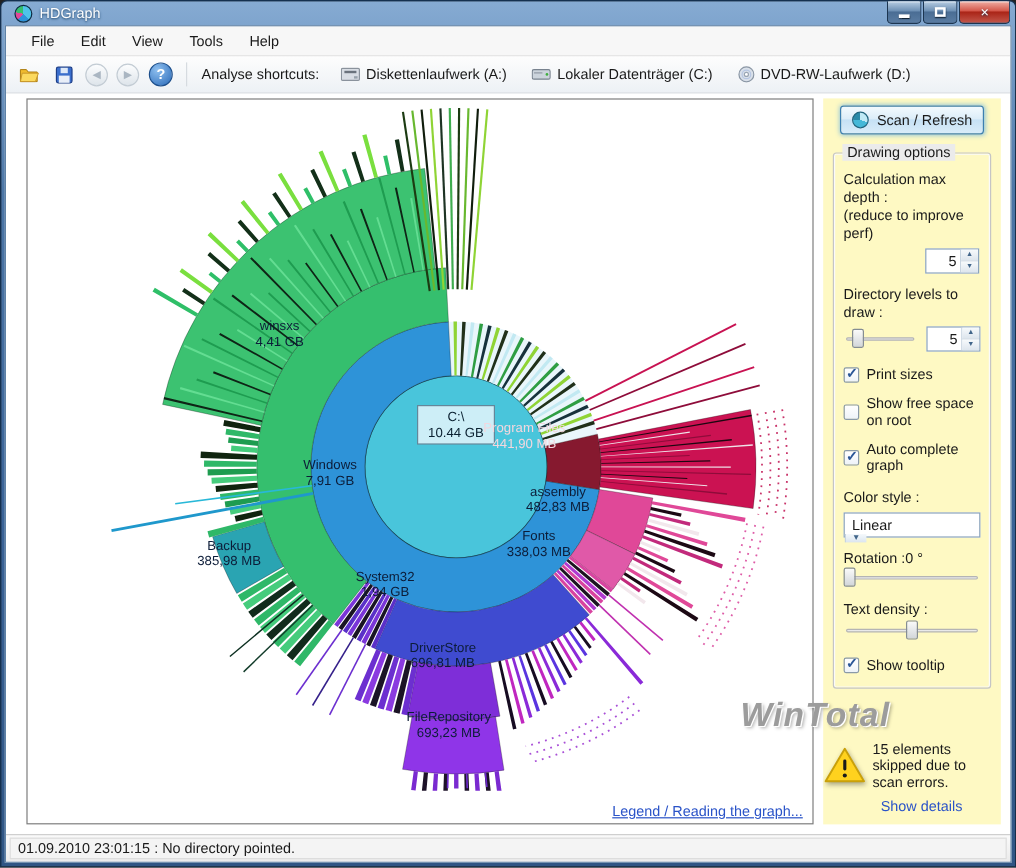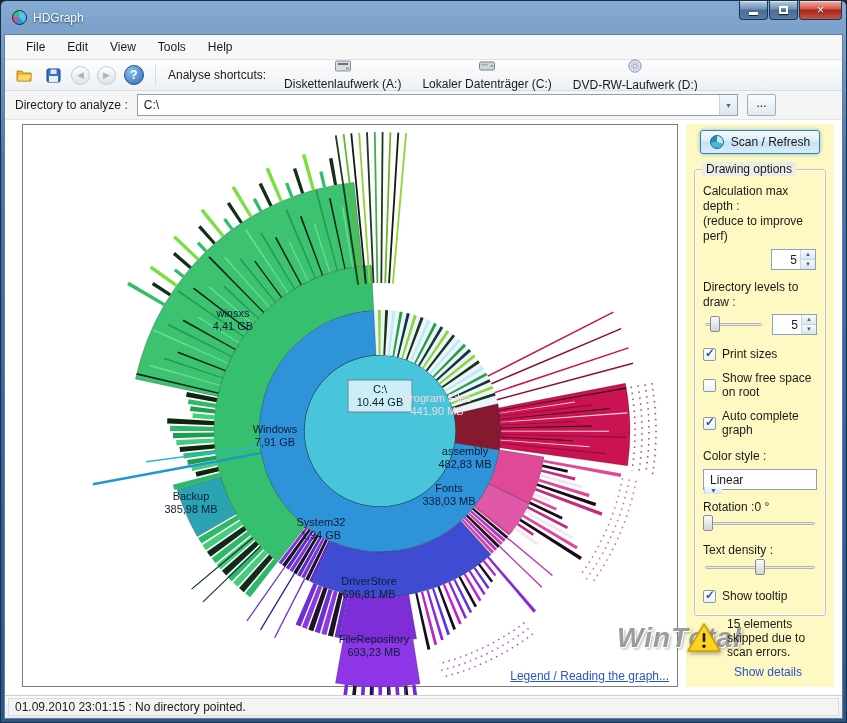--- a/index.html
+++ b/index.html
@@ -12,21 +12,21 @@
   }
   
   .frame {
     width:847px; height:723px;
     display:flex; flex-direction:column;
     background:linear-gradient(180deg,#86abd3 0%,#4c76a6 22%,#3a6397 60%,#2f5584 100%);
     border:1px solid #14304f;
     border-radius:6px 6px 0 0;
     padding:0 3px 3px 3px;
   }
-  .titlebar { height:33px; display:flex; align-items:center; padding:0 1px 0 8px; color:#fff; text-shadow:0 1px 2px #123a5e; }
+  .titlebar { height:20px; display:flex; align-items:center; padding:0 1px 0 8px; color:#fff; text-shadow:0 1px 2px #123a5e; }
   .title-icon {
     width:15px; height:15px; border-radius:50%;
     background:conic-gradient(#4fc3e8 0 38%, #2e93d8 0 62%, #e04898 0 78%, #35bf6e 0 100%);
     border:1px solid #0c2a40;
   }
   .title-text { margin-left:6px; font-size:12px; }
   .winbtns { margin-left:auto; display:flex; align-self:flex-start; }
   .winbtn {
     width:29px; height:19px; margin-left:1px;
     border:1px solid #1c3550; border-top:none; border-radius:0 0 4px 4px;
@@ -41,21 +41,21 @@
   
   .menubar { height:25px; background:#f7f7f7; border-bottom:1px solid #e2e2e2; display:flex; align-items:center; padding-left:10px; }
   .menu-item { padding:4px 11px; }
   
   .toolbar { height:31px; background:linear-gradient(#fdfdfd,#edf1f5); border-bottom:1px solid #d7dde3; display:flex; align-items:center; padding:0 6px; gap:3px; }
   .tool-btn { height:24px; min-width:26px; display:flex; align-items:center; justify-content:center; border-radius:3px; }
   .round-btn { width:19px; height:19px; margin:0 2px; border-radius:50%; border:1px solid #c3ccd4; background:linear-gradient(#fcfdfe,#dde4ea); color:#aab6c2; font-size:9px; display:flex; align-items:center; justify-content:center; }
   .help-btn { width:20px; height:20px; margin:0 3px; border-radius:50%; background:radial-gradient(circle at 35% 30%,#8fc0f0,#2a6ab8); color:#fff; font-weight:bold; font-size:12px; display:flex; align-items:center; justify-content:center; border:1px solid #1d4f8c; }
   .tool-sep { width:1px; height:20px; background:#d6dbe0; margin:0 5px; }
   .shortcut-label { margin:0 6px 0 4px; }
-  .drive-btn { display:flex; align-items:center; gap:5px; padding:3px 8px; border-radius:3px; border:1px solid transparent;flex-direction:column; }
+  .drive-btn { display:flex; align-items:center; gap:5px; padding:3px 8px; border-radius:3px; border:1px solid transparent; }
   
   .dirbar { height:29px; background:#f5f5f5; border-bottom:1px solid #e4e4e4; display:flex; align-items:center; padding:0 66px 0 10px; gap:9px; }
   .combo { flex:1; height:22px; background:#fff; border:1px solid #8aa3bc; display:flex; align-items:stretch; }
   .combo-value { flex:1; padding:3px 6px 0 6px; }
   .combo-arrow { width:18px; border-left:1px solid #c8d4e0; background:linear-gradient(#f5f9fc,#dbe5ef); display:flex; align-items:center; justify-content:center; font-size:7px; color:#41658a; }
   .browse-btn { width:29px; height:22px; border:1px solid #9ab0c6; border-radius:2px; background:linear-gradient(#fbfdfe,#e1e8f0); display:flex; align-items:center; justify-content:center; padding-bottom:4px; }
   
   .main { flex:1; position:relative; display:flex; gap:8px; padding:4px 8px 8px 17px; background:#fff; overflow:hidden; }
   .chart-panel { width:656px; border:1px solid #7d7d7d; background:#fff; position:relative; }
   .chart-panel svg { display:block; }
@@ -179,28 +179,20 @@
       <div class="drive-btn">
         <svg width="14" height="14" viewBox="0 0 14 14">
           <circle cx="7" cy="7" r="6.2" fill="#d9e0e9" stroke="#8a96a4"></circle>
           <circle cx="7" cy="7" r="3.6" fill="none" stroke="#b6c6e2"></circle>
           <circle cx="7" cy="7" r="1.7" fill="#fff" stroke="#9aa6b4"></circle>
         </svg>
         <span>DVD-RW-Laufwerk (D:)</span>
       </div>
     </div>
 
-    <div class="dirbar">
-      <span>Directory to analyze :</span>
-      <div class="combo">
-        <span class="combo-value">C:\</span>
-        <span class="combo-arrow">▼</span>
-      </div>
-      <div class="browse-btn">...</div>
-    </div>
 
     <div class="main">
       <div class="chart-panel">
         <svg width="654" height="576" viewBox="0 0 654 576">
             <circle cx="357" cy="306" r="76" fill="#49c5db" stroke="#19505e" stroke-width="1"></circle>
             <path d="M350.7,185.2A121 121 0 0 1 474.9,278.8L431.1,288.9A76 76 0 0 0 353.0,230.1Z" fill="#e9f6fb" stroke="none" stroke-width="0.5" stroke-opacity="0.5"></path>
             <path d="M354.9,185.0A121 121 0 0 1 357.8,185.0L357.5,230.0A76 76 0 0 0 355.7,230.0Z" fill="#8fd435"></path>
             <path d="M362.2,185.1A121 121 0 0 1 365.1,185.3L362.1,230.2A76 76 0 0 0 360.3,230.1Z" fill="#20301a"></path>
             <path d="M369.5,185.6A121 121 0 0 1 372.4,186.0L366.6,230.6A76 76 0 0 0 364.8,230.4Z" fill="#c2e9f2"></path>
             <path d="M376.7,186.6A121 121 0 0 1 379.6,187.1L371.2,231.3A76 76 0 0 0 369.4,231.0Z" fill="#2f9e43"></path>

